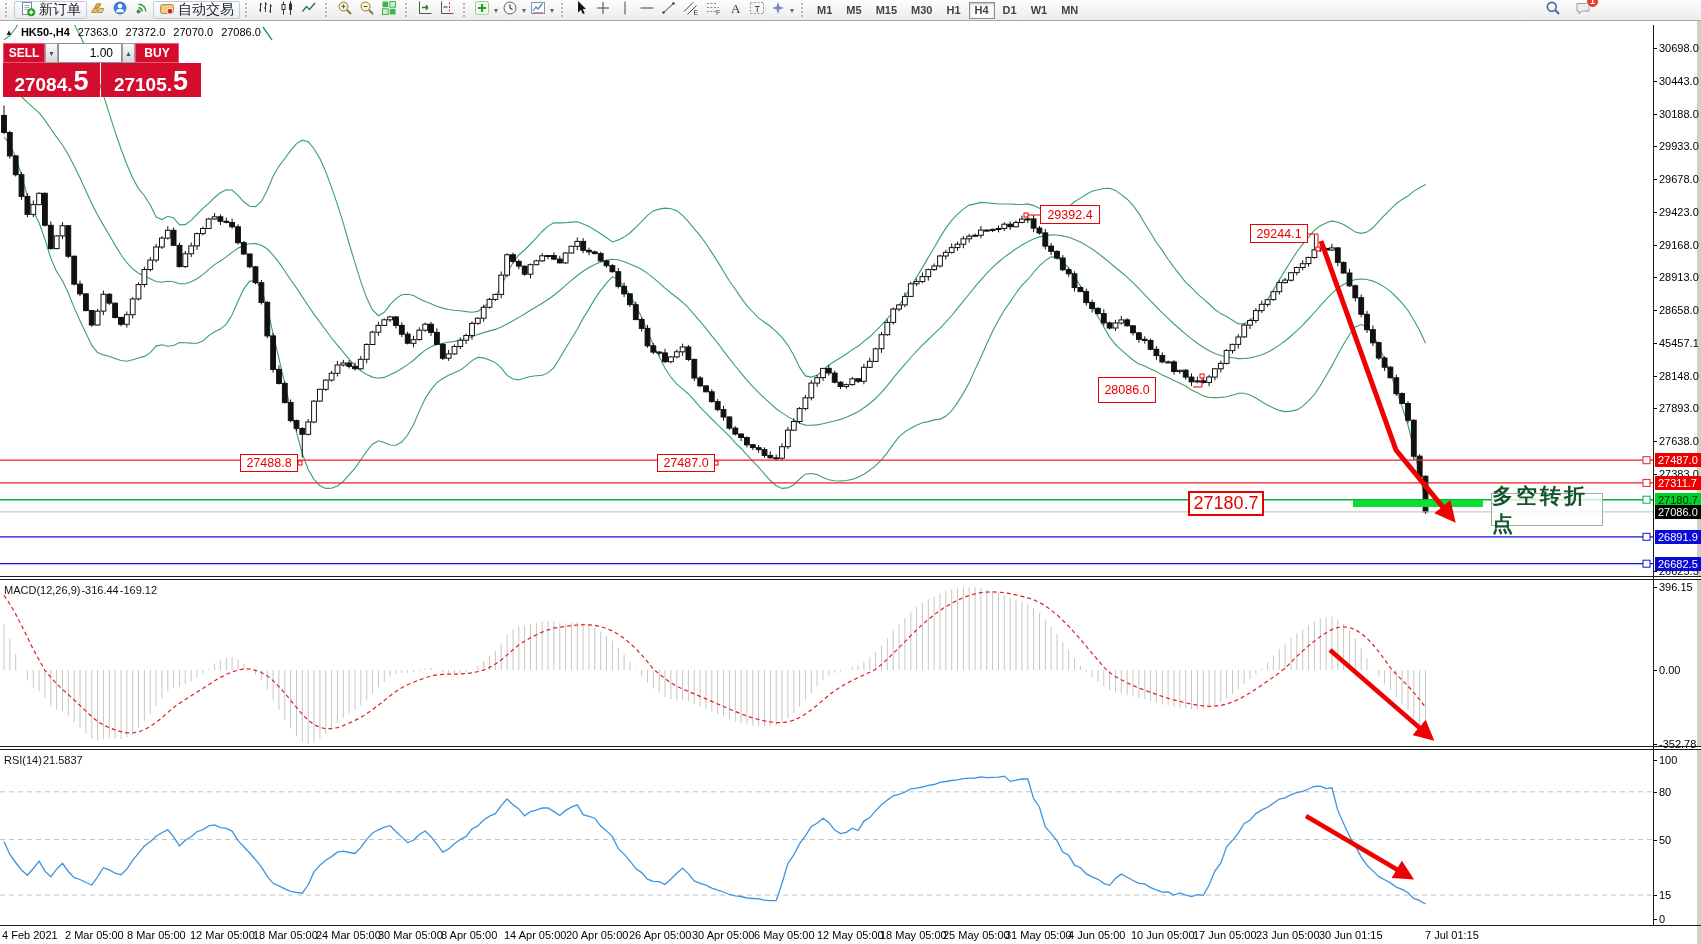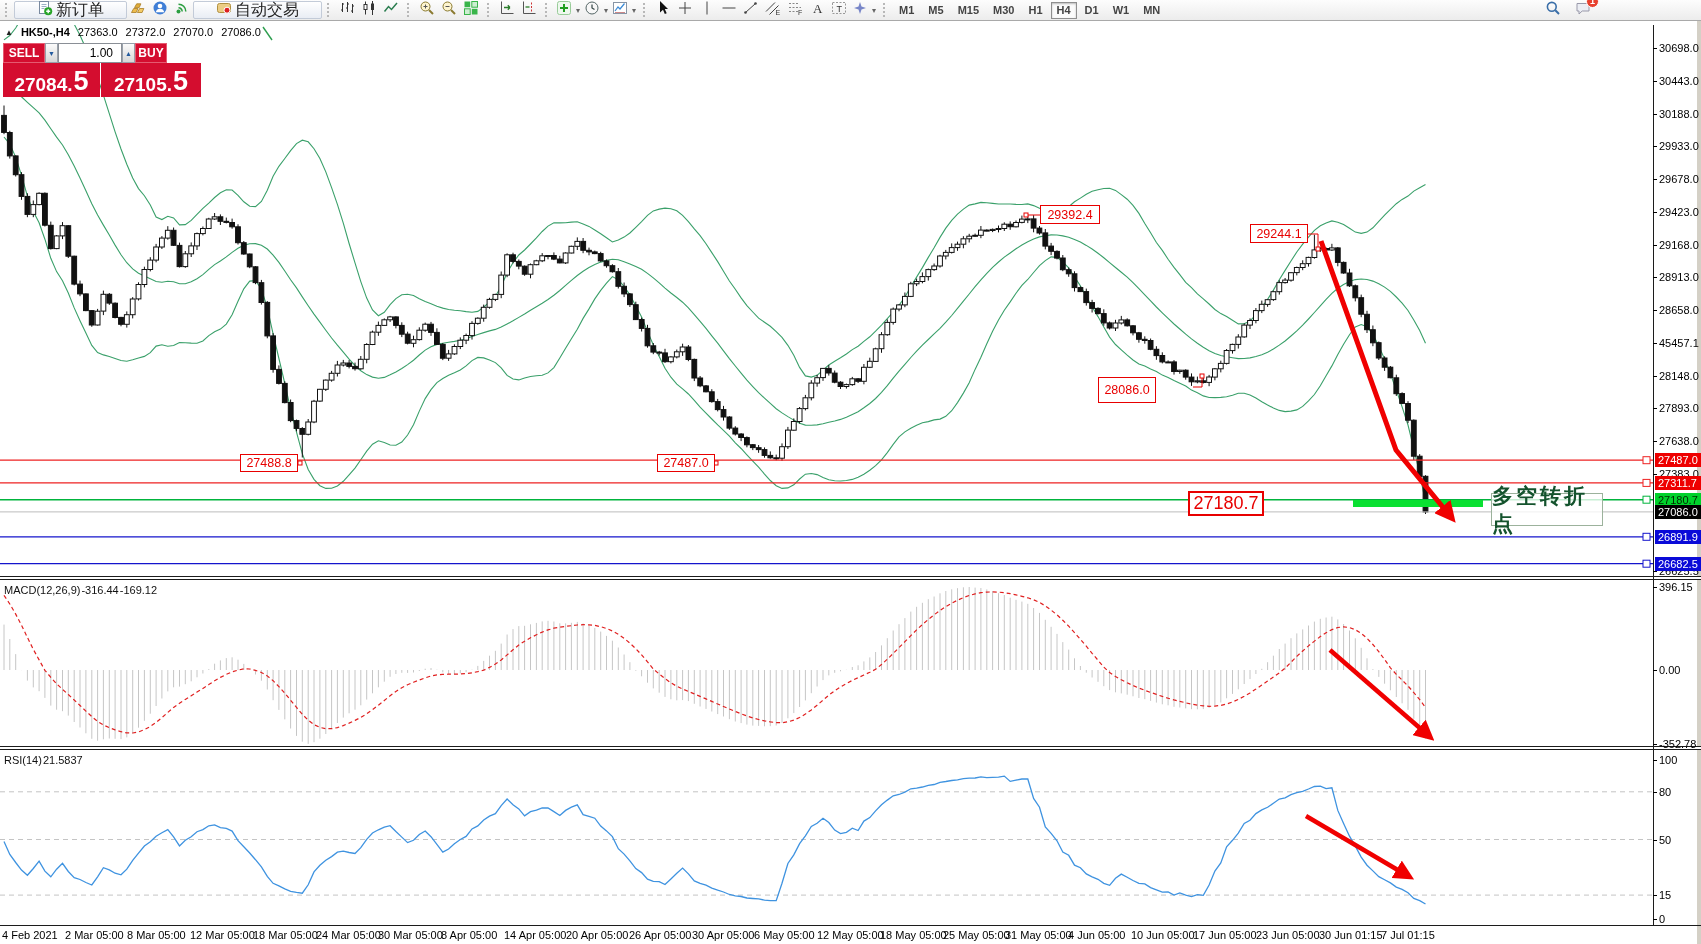--- a/index.html
+++ b/index.html
@@ -6,21 +6,21 @@
   html,body{width:1701px;height:944px;overflow:hidden;background:#fff;
     font-family:"Liberation Sans","DejaVu Sans",sans-serif}
   #app{position:relative;width:1701px;height:944px;background:#fff}
   
   #toolbar{position:absolute;left:0;top:0;width:1701px;height:21px;
     background:linear-gradient(#fdfdfd,#ececec);border-bottom:1px solid #a9a9a9;
     display:flex;align-items:center;z-index:8}
   .grip{width:5px;height:14px;border-left:2px dotted #b8b8b8;margin:0 4px 0 5px}
   .tbi{height:18px;min-width:22px;display:flex;align-items:center;justify-content:center;
     gap:3px;padding:0 2px;border-radius:2px;cursor:default}
-  .tbi.labeled{padding:0 22px;font-size:16px;color:#222;border:1px solid #c3cbd8;
+  .tbi.labeled{padding:0 5px;font-size:14px;color:#222;border:1px solid #c3cbd8;
     background:linear-gradient(#ffffff,#e9edf4)}
   .caret{font-size:8px;color:#666;margin-left:1px}
   .tf{height:17px;padding:0 5px;font-size:11px;font-weight:bold;color:#444;
     display:flex;align-items:center;margin:0 1px;border:1px solid transparent}
   .tf.sel{background:#fbfbfb;border:1px solid #8f8f8f;box-shadow:inset 0 1px 2px #bbb}
   #tb-right{margin-left:auto;margin-right:110px;display:flex;align-items:center;gap:14px}
   .chatwrap{position:relative}
   .badge{position:absolute;top:-5px;right:-8px;background:#e8402e;color:#fff;
     font-size:9px;font-weight:bold;line-height:11px;border-radius:7px;padding:0 3px;
     border:1px solid #fff}
@@ -584,21 +584,21 @@
       <span>27070.0</span>
       <span>27086.0</span>
     </div>
 
     <div id="quote">
       <div class="qrow1">
         <div class="qbtn" style="width:42px">SELL</div>
         <div class="spin">▼</div>
         <div class="vol">1.00</div>
         <div class="spin">▲</div>
-        <div class="qbtn" style="width:32px">BUY</div>
+        <div class="qbtn" style="width:44px">BUY</div>
       </div>
       <div class="qrow2">
         <div class="qcell" style="width:97px;margin-right:1px">
           <span class="qsmall">27084</span>
             <span class="qsmall">.</span>
             <span class="qbig">5</span>
         </div>
         <div class="qcell" style="width:100px">
           <span class="qsmall">27105</span>
             <span class="qsmall">.</span>
@@ -692,16 +692,16 @@
         <div class="tlbl" style="left:754px">6 May 05:00</div>
         <div class="tlbl" style="left:817px">12 May 05:00</div>
         <div class="tlbl" style="left:880px">18 May 05:00</div>
         <div class="tlbl" style="left:943px">25 May 05:00</div>
         <div class="tlbl" style="left:1005px">31 May 05:00</div>
         <div class="tlbl" style="left:1068px">4 Jun 05:00</div>
         <div class="tlbl" style="left:1131px">10 Jun 05:00</div>
         <div class="tlbl" style="left:1193px">17 Jun 05:00</div>
         <div class="tlbl" style="left:1256px">23 Jun 05:00</div>
         <div class="tlbl" style="left:1319px">30 Jun 01:15</div>
-        <div class="tlbl" style="left:1381px">7 Jul 01:15</div>
+        <div class="tlbl" style="left:1425px">7 Jul 01:15</div>
       </div>
   </div>
 </div>
 
 </body></html>

